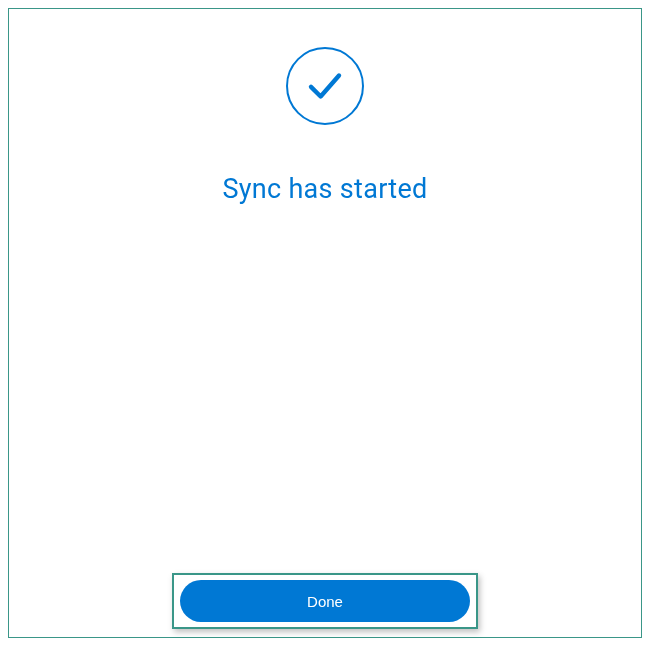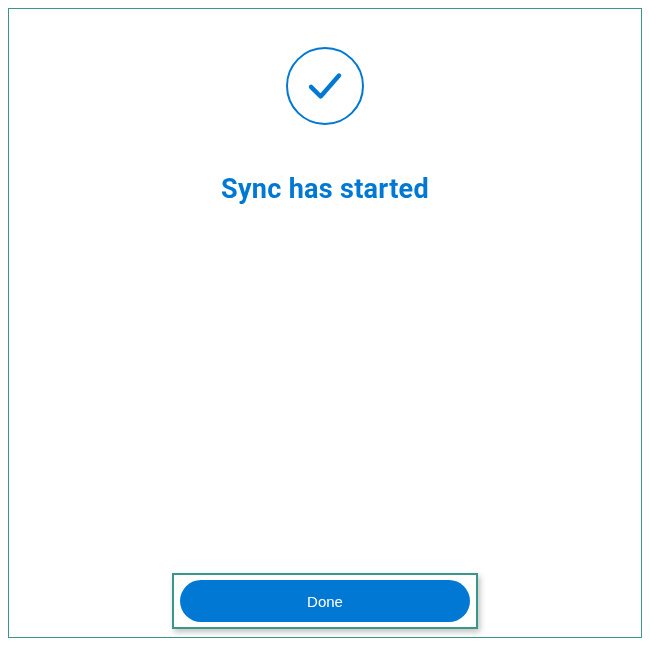--- a/index.html
+++ b/index.html
@@ -49,21 +49,21 @@
       justify-content: center;
     }
     .check-circle svg {
       width: 42px;
       height: 42px;
     }
     .status-title {
       margin-top: 48px;
       color: #0078d4;
       font-size: 27px;
-      font-weight: 700;
+      font-weight: 400;
       letter-spacing: 0.3px;
     }
     .done-button-highlight {
       position: absolute;
       bottom: 8px;
       left: 50%;
       transform: translateX(-50%);
       width: 306px;
       height: 56px;
       border: 2px solid #3a9688;

